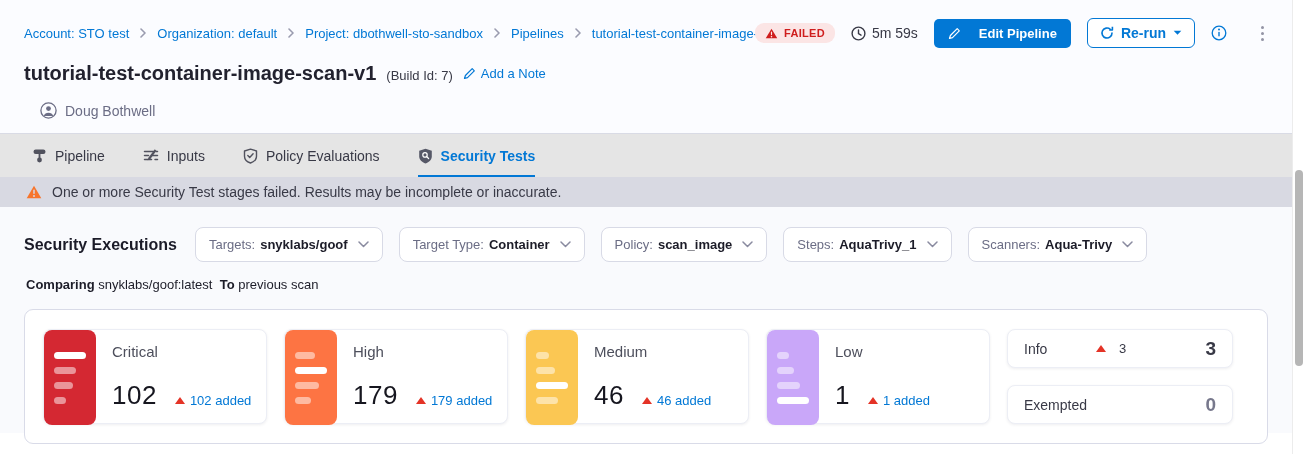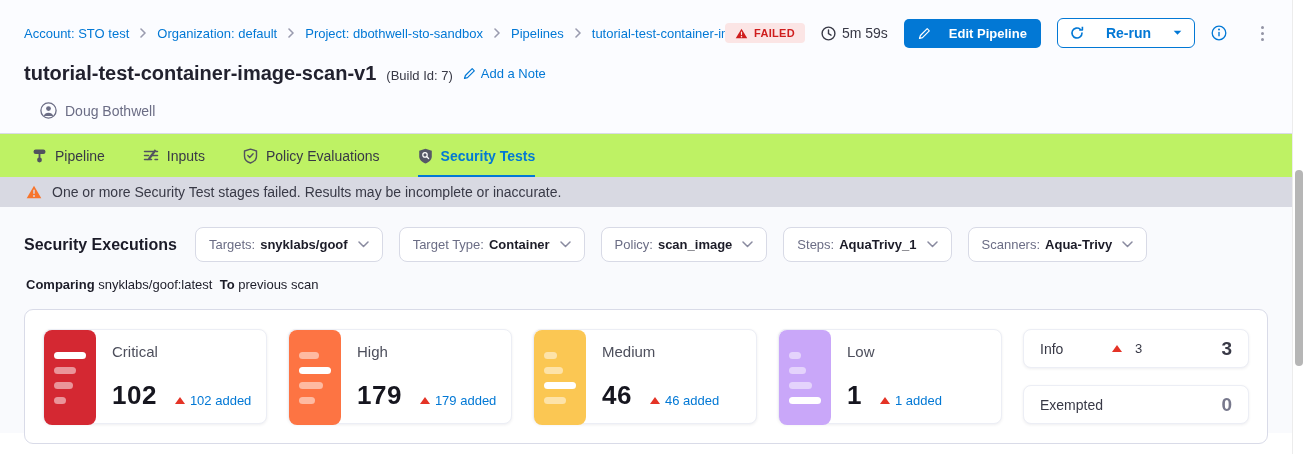--- a/index.html
+++ b/index.html
@@ -9,77 +9,77 @@
   .page { width:1292px; height:324px; }
 
   
   .header { background:#fbfcff; padding:18px 24px 0 24px; border-bottom:1px solid #d9dbe5; }
   .crumb-row { display:flex; align-items:center; }
   .crumbs { display:flex; align-items:center; gap:9px; flex:1; min-width:0; }
   .crumb { font-size:13px; color:#0278d5; text-decoration:none; white-space:nowrap; cursor:pointer; }
   .crumb-sep { display:flex; align-items:center; }
   .right-actions { display:flex; align-items:center; gap:16px; }
   .failed-badge { display:flex; align-items:center; gap:6px; background:#fbe5e5; color:#cf1d1d;
-                  font-size:11px; font-weight:bold; letter-spacing:.3px; padding:4px 10px; border-radius:4px; }
+                  font-size:11px; font-weight:bold; letter-spacing:.3px; padding:4px 10px; border-radius:9px; }
   .duration { display:flex; align-items:center; gap:6px; font-size:14px; color:#383946; }
   .btn-primary { display:flex; align-items:center; gap:18px; background:#0278d5; color:#fff; border:none;
                  font-size:13px; font-weight:bold; padding:7px 14px; border-radius:5px; cursor:pointer;
                  font-family:"Liberation Sans", sans-serif; }
-  .btn-outline { display:flex; align-items:center; gap:22px; background:#fff; color:#0278d5;
+  .btn-outline { display:flex; align-items:center; gap:7px; background:#fff; color:#0278d5;
                  border:1px solid #0278d5; font-size:14px; font-weight:bold; padding:6px 12px;
                  border-radius:6px; cursor:pointer; font-family:"Liberation Sans", sans-serif; }
   .icon-btn { background:none; border:none; cursor:pointer; display:flex; align-items:center; padding:0; }
 
   .title-row { display:flex; align-items:baseline; gap:10px; margin-top:14px; }
   .page-title { font-size:20px; font-weight:bold; color:#22222f; }
   .build-id { font-size:13px; color:#383946; }
   .add-note { display:flex; align-items:center; gap:5px; font-size:13px; color:#0278d5; cursor:pointer; align-self:center; }
   .author-row { display:flex; align-items:center; gap:8px; margin:17px 0 14px 16px; color:#6b6d85; font-size:14px; }
 
   
-  .tabs { display:flex; align-items:stretch; gap:38px; padding:0 32px; background:#bef264; height:43px; }
+  .tabs { display:flex; align-items:stretch; gap:38px; padding:0 32px; background:#e5e5e5; height:43px; }
   .tab { display:flex; align-items:center; gap:8px; font-size:14px; color:#383946; cursor:pointer;
          border-bottom:2px solid transparent; padding-top:2px; }
   .tab.active { color:#0278d5; font-weight:bold; border-bottom:2px solid #0278d5; }
 
   
   .banner { background:#d8d9e2; height:30px; display:flex; align-items:center; gap:10px; padding:0 26px;
             font-size:14px; color:#383946; }
 
   
   .main { background:#f9fafd; padding:20px 24px; height:226px; }
   .exec-row { display:flex; align-items:center; gap:16px; margin-bottom:15px; flex-wrap:nowrap; }
   .exec-title { font-size:16px; font-weight:bold; color:#1b1b28; margin-right:2px; }
   .pill { display:flex; align-items:center; gap:10px; background:#fff; border:1px solid #d8dae6;
           border-radius:8px; height:35px; padding:0 13px; cursor:pointer; white-space:nowrap; }
   .pill .lab { font-size:13px; color:#6b6d85; }
   .pill .val { font-size:13px; font-weight:bold; color:#1c1c28; margin-left:-5px; }
   .comparing { font-size:13px; color:#1c1c28; margin:0 0 17px 2px; }
   .comparing b { font-weight:bold; }
 
-  .summary { background:#fff; border:1px solid #d9dbe8; border-radius:9px; padding:19px 18px; display:flex; gap:17px;justify-content:space-between; }
+  .summary { background:#fff; border:1px solid #d9dbe8; border-radius:9px; padding:19px 18px; display:flex; gap:17px; }
 
   .sev-card { display:flex; width:224px; height:95px; background:#fff; border:1px solid #eceef5; border-radius:8px;
               box-shadow:0 1px 3px rgba(40,41,61,.08); position:relative; }
   .sev-block { width:52px; height:95px; margin:0; border-radius:8px; display:flex; flex-direction:column;
                justify-content:center; gap:8px; padding-left:10px; flex-shrink:0; }
   .bar { height:7px; border-radius:4px; background:rgba(255,255,255,.5); }
   .p0 .bar:nth-child(1){ background:#fff; width:32px; }
   .p0 .bar:nth-child(2){ width:22px; } .p0 .bar:nth-child(3){ width:19px; } .p0 .bar:nth-child(4){ width:12px; }
   .p1 .bar:nth-child(1){ width:20px; } .p1 .bar:nth-child(2){ background:#fff; width:32px; }
   .p1 .bar:nth-child(3){ width:24px; } .p1 .bar:nth-child(4){ width:16px; }
   .p2 .bar:nth-child(1){ width:13px; } .p2 .bar:nth-child(2){ width:19px; }
   .p2 .bar:nth-child(3){ background:#fff; width:32px; } .p2 .bar:nth-child(4){ width:22px; }
   .p3 .bar:nth-child(1){ width:12px; } .p3 .bar:nth-child(2){ width:17px; }
   .p3 .bar:nth-child(3){ width:23px; } .p3 .bar:nth-child(4){ background:#fff; width:32px; }
 
   .sev-body { padding:13px 0 12px 16px; display:flex; flex-direction:column; justify-content:space-between; flex:1; }
   .sev-label { font-size:15px; color:#4d4f5c; }
   .sev-bottom { display:flex; align-items:baseline; gap:18px; }
-  .sev-count { font-size:26px; font-weight:bold; color:#16161f; letter-spacing:.5px; }
+  .sev-count { font-size:26px; font-weight:normal; color:#16161f; letter-spacing:.5px; }
   .delta { display:flex; align-items:center; gap:5px; font-size:13px; color:#0278d5; }
   .tri-up { width:0; height:0; border-left:5px solid transparent; border-right:5px solid transparent;
             border-bottom:7px solid #e43326; display:inline-block; }
 
   .side-col { display:flex; flex-direction:column; gap:17px; width:226px; }
   .mini-card { background:#fff; border:1px solid #eceef5; border-radius:8px; box-shadow:0 1px 3px rgba(40,41,61,.08);
                height:39px; display:flex; align-items:center; padding:0 16px; }
   .mini-label { font-size:14px; color:#383946; flex:0 0 72px; }
   .mini-delta { display:flex; align-items:center; gap:13px; font-size:13px; color:#383946; flex:1; }
   .mini-count { font-size:19px; font-weight:bold; margin-left:auto; }

